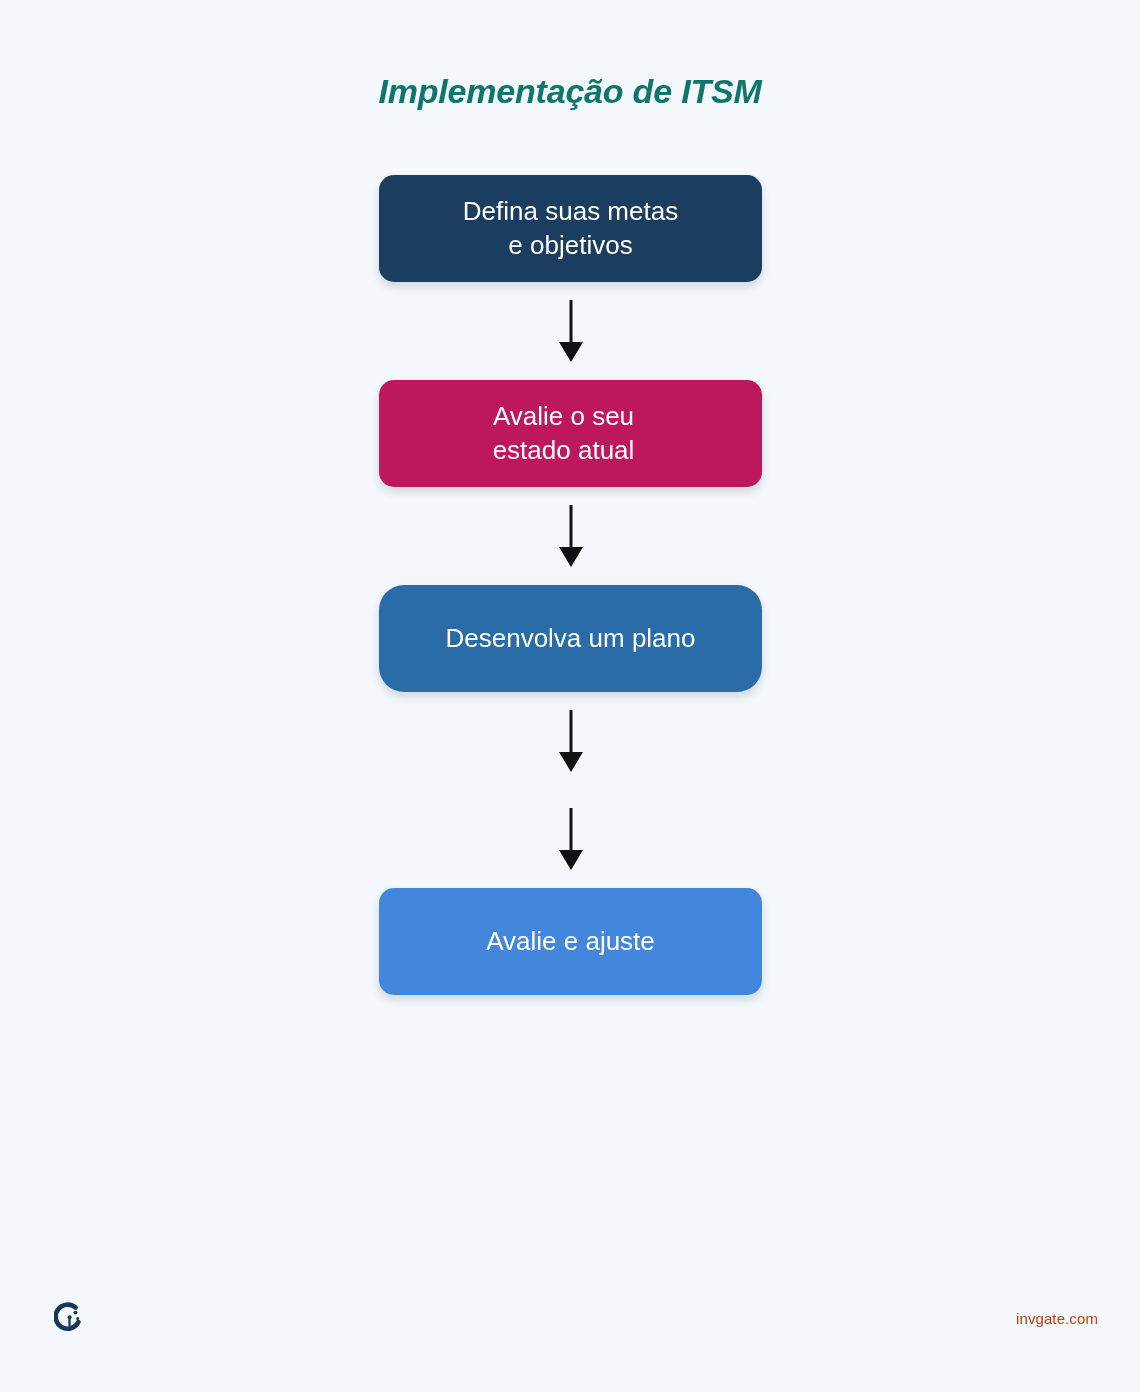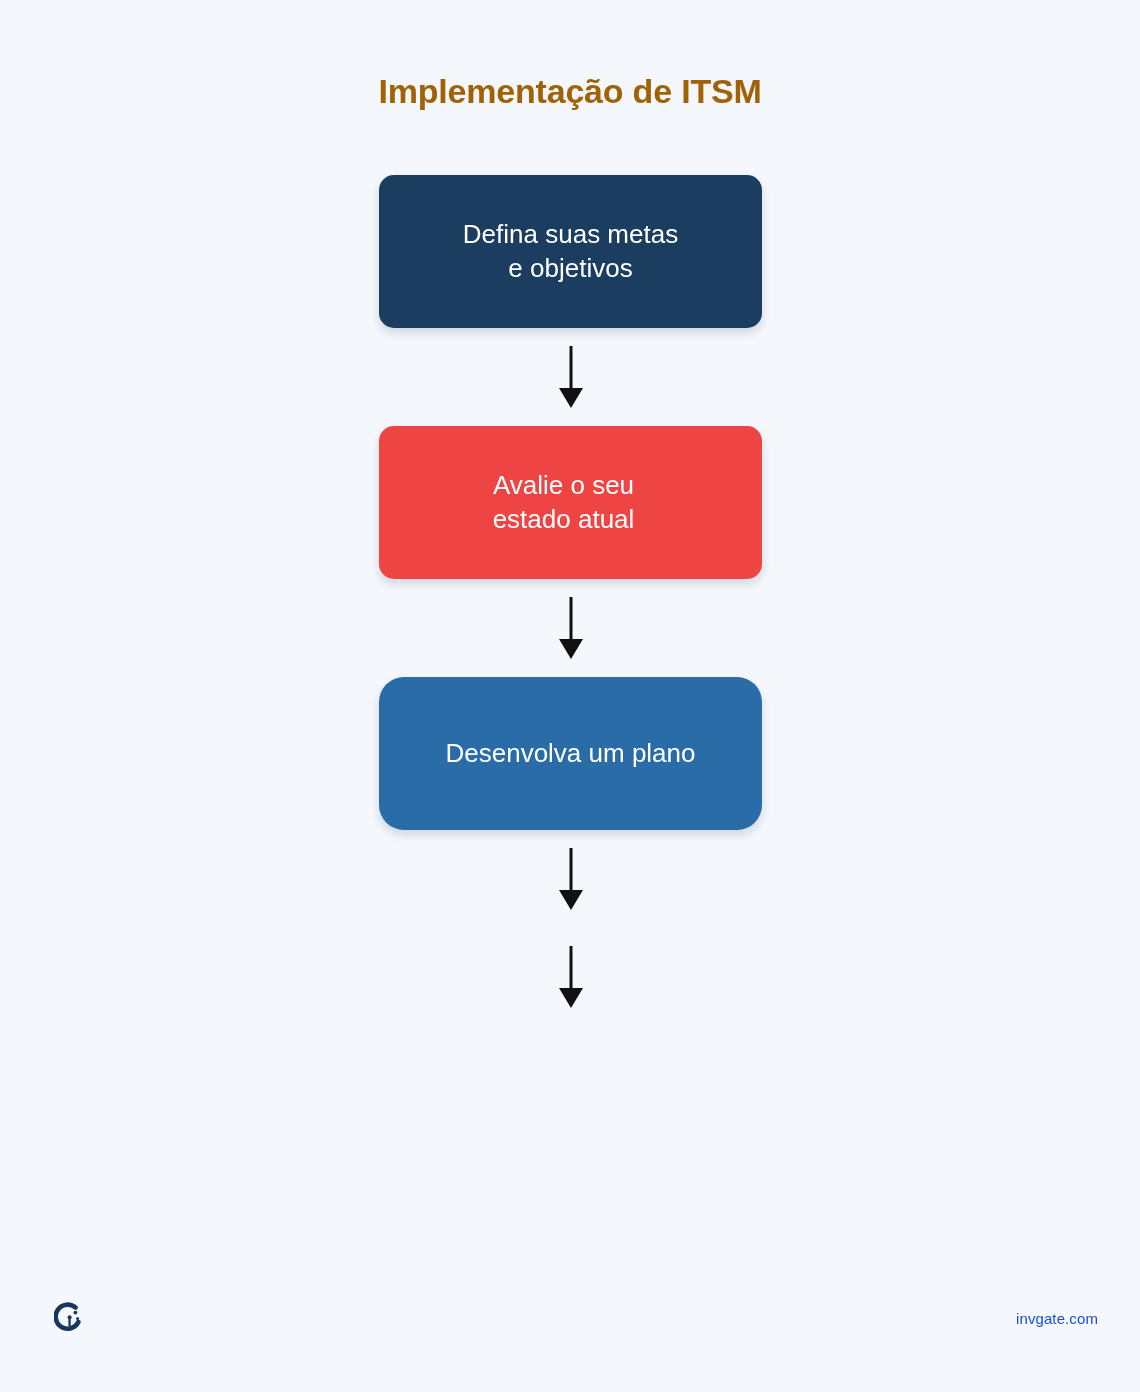--- a/index.html
+++ b/index.html
@@ -42,21 +42,21 @@
     top: 175px;
     left: 379px;
     width: 383px;
     display: flex;
     flex-direction: column;
     align-items: center;
   }
 
   .node {
     width: 383px;
-    height: 153px;
+    height: 107px;
     border-radius: 15px;
     display: flex;
     align-items: center;
     justify-content: center;
     text-align: center;
     color: #ffffff;
     font-size: 26px;
     line-height: 1.28;
     font-weight: 400;
     box-shadow: 0 5px 9px rgba(25, 55, 90, 0.16);
@@ -94,37 +94,37 @@
     font-size: 15px;
     color: #17385c;
     letter-spacing: 0.1px;
   }
 </style>
 </head>
 <body style="background: rgb(244, 247, 251);">
 
 <div class="page">
 
-  <div class="title" style="color: #a16207;">Implementação de ITSM</div>
+  <div class="title" style="color: #0f766e; font-style: italic;">Implementação de ITSM</div>
 
   <div class="flow">
 
     <div class="node" style="background:#1b3d5f;">Defina suas metas
 e objetivos</div>
 
     <div class="connector">
       <span>
         <svg width="34" height="66" viewBox="0 0 34 66" aria-hidden="true">
           <line x1="17" y1="2" x2="17" y2="50" stroke="#111111" stroke-width="3"></line>
           <polygon points="17,64 5,44 29,44" fill="#111111"></polygon>
         </svg>
       </span>
     </div>
 
-    <div class="node" style="background:#ef4444;padding-left:10px;">Avalie o seu
+    <div class="node" style="background:#be185d;padding-left:10px;">Avalie o seu
 estado atual</div>
 
     <div class="connector">
       <span>
         <svg width="34" height="66" viewBox="0 0 34 66" aria-hidden="true">
           <line x1="17" y1="2" x2="17" y2="50" stroke="#111111" stroke-width="3"></line>
           <polygon points="17,64 5,44 29,44" fill="#111111"></polygon>
         </svg>
       </span>
     </div>
@@ -143,28 +143,29 @@
 
     <div class="connector">
       <span>
         <svg width="34" height="66" viewBox="0 0 34 66" aria-hidden="true">
           <line x1="17" y1="2" x2="17" y2="50" stroke="#111111" stroke-width="3"></line>
           <polygon points="17,64 5,44 29,44" fill="#111111"></polygon>
         </svg>
       </span>
     </div>
 
+    <div class="node" style="background:#4287dc;">Avalie e ajuste</div>
 
   </div>
 
   <div class="footer-logo">
     <svg width="30" height="30" viewBox="0 0 30 30" aria-hidden="true">
       <path d="M21.5 5.6A12 12 0 1 0 24.4 20" fill="none" stroke="#17385c" stroke-width="4.6" stroke-linecap="round"></path>
       <circle cx="15.6" cy="15.3" r="2.0" fill="#17385c"></circle>
       <circle cx="21.4" cy="10.6" r="1.9" fill="#17385c"></circle>
       <circle cx="23.6" cy="16.4" r="1.5" fill="#17385c"></circle>
       <rect x="14.4" y="14.6" width="2.3" height="9.4" fill="#17385c"></rect>
     </svg>
   </div>
 
-  <div class="footer-url" style="color: #1d4ed8;">invgate.com</div>
+  <div class="footer-url" style="color: #c2410c;">invgate.com</div>
 
 </div>
 
 </body></html>

